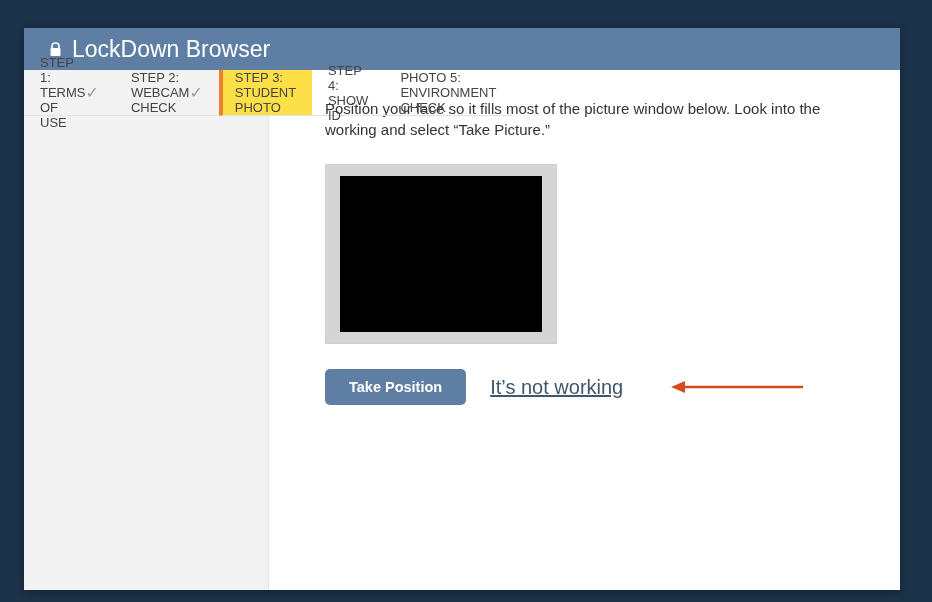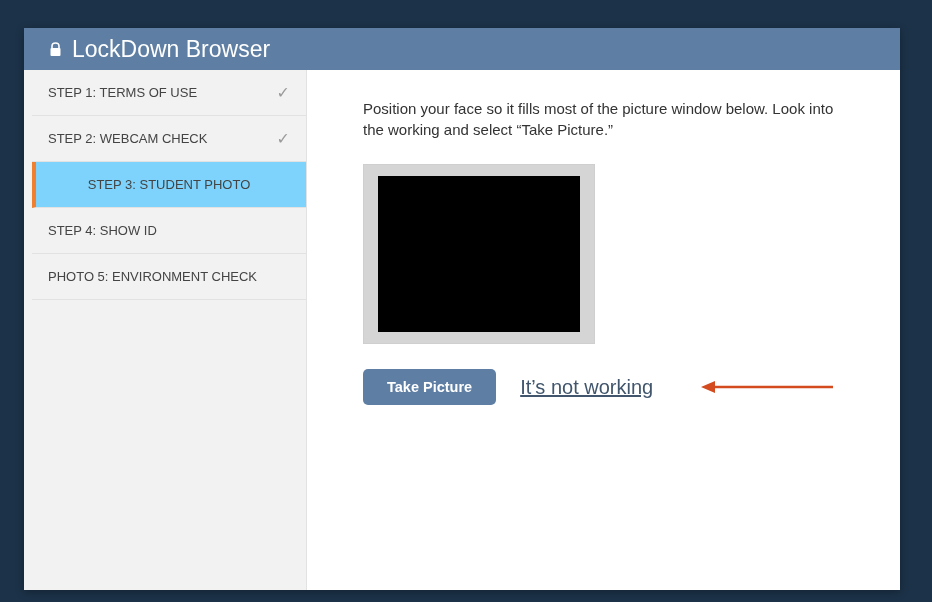--- a/index.html
+++ b/index.html
@@ -33,41 +33,40 @@
       margin-right: 10px;
       display: inline-flex;
       align-items: center;
     }
     .body {
       flex: 1;
       display: flex;
       min-height: 0;
     }
     .sidebar {
-      width: 283px;
+      width: 245px;
       background: #f2f2f2;
       border-right: 1px solid #e2e2e2;
       display: flex;
-      flex-direction: column;
-      padding-left: 8px;
+      flex-direction: row;
     }
     .sidebar-item {
       height: 46px;
       border-bottom: 1px solid #e2e2e2;
       display: flex;
       align-items: center;
       padding: 0 16px;
       font-size: 13px;
       color: #444;
       cursor: pointer;
       position: relative;
       justify-content: space-between;
     }
     .sidebar-item.active {
-      background: #7dd3fc;
+      background: #fde047;
       border-left: 4px solid #f08030;
       padding-left: 12px;
       justify-content: center;
     }
     .sidebar-item .check {
       color: #9a9a9a;
       font-size: 16px;
     }
     .sidebar-filler {
       flex: 1;
@@ -167,21 +166,21 @@
     </div>
 
     <div class="main">
       <p class="instructions">Position your face so it fills most of the picture window below. Look into the working and select “Take Picture.”</p>
 
       <div class="camera-frame">
         <div class="camera-feed"></div>
       </div>
 
       <div class="actions">
-        <button class="btn-primary">Take Picture</button>
+        <button class="btn-primary">Take Position</button>
         <a class="link">It’s not working</a>
         <span class="arrow-annotation">
           <svg width="134" height="14" viewBox="0 0 134 14">
             <line x1="12" y1="7" x2="132" y2="7" stroke="#d34b1f" stroke-width="2.5"></line>
             <polygon points="0,7 14,1 14,13" fill="#d34b1f"></polygon>
           </svg>
         </span>
       </div>
     </div>
   </div>

